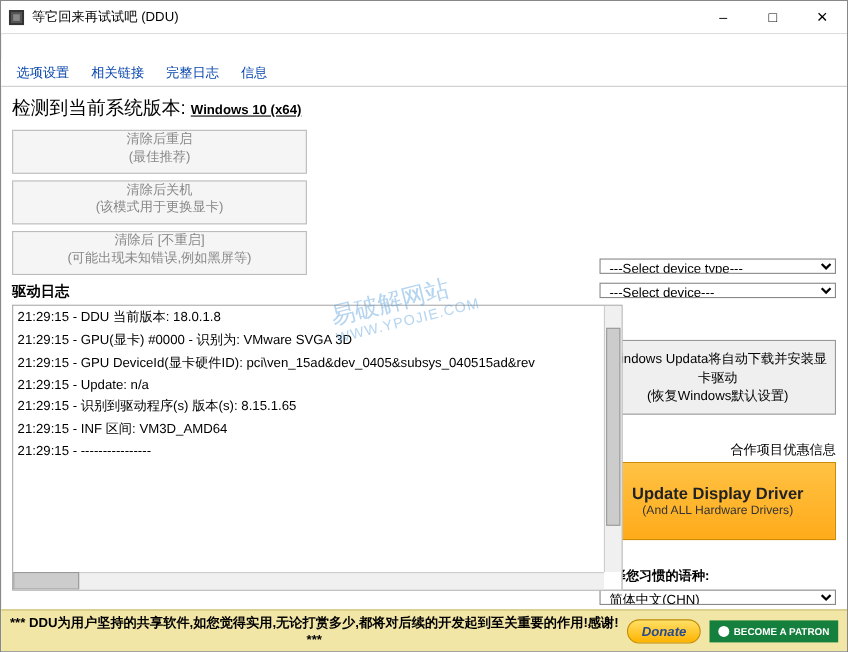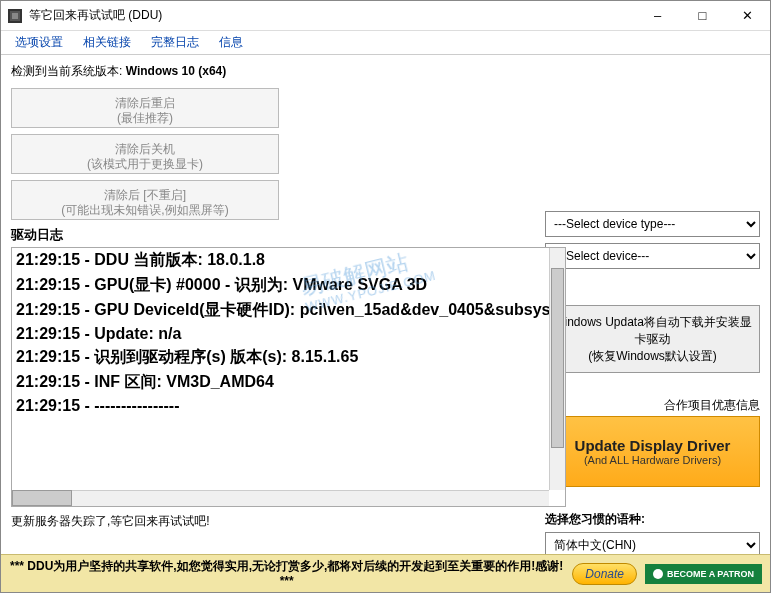--- a/index.html
+++ b/index.html
@@ -2,46 +2,46 @@
 <html><head>
 <meta charset="utf-8">
 <style>
 * { margin: 0; padding: 0; box-sizing: border-box; }
 body { font-family: "Microsoft YaHei", "Segoe UI", Arial, sans-serif; font-size: 12px; background: #fff; width: 771px; height: 593px; overflow: hidden; border: 1px solid #888; position: relative; }
 .titlebar { height: 30px; display: flex; align-items: center; background: #fff; border-bottom: 1px solid #ddd; }
 .titlebar-icon { width: 16px; height: 16px; margin: 0 6px; display: inline-flex; align-items: center; justify-content: center; }
 .titlebar-title { flex: 1; font-size: 12px; }
 .win-btns { display: flex; }
 .win-btn { width: 45px; height: 29px; display: flex; align-items: center; justify-content: center; cursor: pointer; font-size: 13px; }
-.menubar { height: 24px; display: flex; align-items: center; background: #fff; padding: 0 4px; border-bottom: 1px solid #ccc; gap: 0; }
+.menubar { height: 24px; display: flex; align-items: center; background: #fff; padding: 0 4px; border-bottom: 1px solid #ccc; gap: 0; margin-top: 24px; }
 .menuitem { padding: 3px 10px; cursor: pointer; color: #0645ad; }
 .content { display: flex; padding: 8px 10px 0 10px; gap: 16px; }
 .left-col { flex: 1; min-width: 0; }
 .right-col { width: 215px; padding-top: 148px; }
 .os-line { margin-bottom: 8px; }
-.os-label { font-size: 12px; }
-.os-value { font-weight: bold; font-size: 12px; }
-.action-btn { width: 268px; height: 40px; border: 1px solid #bbb; background: #f5f5f5; color: #888; display: flex; flex-direction: column; align-items: center; justify-content: flex-end; margin-bottom: 6px; cursor: not-allowed; font-size: 12px; line-height: 1.3; }
+.os-label { font-size: 17px; }
+.os-value { font-weight: bold; font-size: 12px; text-decoration: underline; }
+.action-btn { width: 268px; height: 40px; border: 1px solid #bbb; background: #f5f5f5; color: #888; display: flex; flex-direction: column; align-items: center; justify-content: flex-start; margin-bottom: 6px; cursor: not-allowed; font-size: 12px; line-height: 1.3; }
 .section-title { font-weight: bold; font-size: 13px; margin: 6px 0 3px 0; font-family: Liberation Serif, serif; }
 .log-box { border: 1px solid #aaa; width: 555px; height: 260px; overflow: auto; background: #fff; position: relative; }
-.log-line { padding: 2px 4px; font-size: 16px; white-space: nowrap; font-weight: bold; }
+.log-line { padding: 2px 4px; font-size: 12px; white-space: nowrap; }
 .log-bottom-bar { position: absolute; bottom: 0; left: 0; right: 16px; height: 16px; background: #f0f0f0; border-top: 1px solid #ccc; }
 .log-scroll-h { position: absolute; bottom: 0; left: 0; height: 16px; width: 60px; background: #ccc; border: 1px solid #999; }
 .status-line { margin-top: 6px; font-size: 12px; }
 .select-row { margin-bottom: 6px; }
-.select-ctl { width: 100%; height: 26px; border: 1px solid #888; font-size: 12px; background: #fff; padding: 0 4px; }
+.select-ctl { width: 100%; height: 14px; border: 1px solid #888; font-size: 12px; background: #fff; padding: 0 4px; }
 .update-btn { width: 100%; border: 1px solid #999; background: #efefef; padding: 8px 4px; text-align: center; font-size: 12px; line-height: 1.4; margin-top: 30px; cursor: pointer; }
 .partner-label { font-weight: normal; font-size: 12px; margin-top: 24px; margin-bottom: 2px; text-align: right; }
 .display-driver-btn { width: 100%; border: 1px solid #d08a00; background: linear-gradient(#ffc244, #ffab1a); padding: 20px 4px; text-align: center; cursor: pointer; }
 .ddb-line1 { font-weight: bold; font-size: 15px; color: #222; }
 .ddb-line2 { font-size: 11px; color: #333; }
 .lang-label { font-weight: bold; font-size: 12px; margin-top: 24px; margin-bottom: 4px; }
 .footer { position: absolute; bottom: 0; left: 0; right: 0; height: 38px; background: #f2e6a6; border-top: 1px solid #c9bb6f; display: flex; align-items: center; padding: 0 8px; gap: 8px; }
 .footer-text { flex: 1; font-size: 12px; font-weight: bold; text-align: center; line-height: 1.2; }
-.donate-btn { background: linear-gradient(#ffe066, #ffb300); border: 1px solid #c08a00; border-radius: 12px; padding: 3px 12px; font-style: italic; font-weight: normal; font-size: 12px; color: #2a4b8d; cursor: pointer; }
+.donate-btn { background: linear-gradient(#ffe066, #ffb300); border: 1px solid #c08a00; border-radius: 12px; padding: 3px 12px; font-style: italic; font-weight: bold; font-size: 12px; color: #2a4b8d; cursor: pointer; }
 .patreon-btn { background: #15803d; color: #fff; border: none; padding: 5px 8px; font-size: 9px; font-weight: bold; cursor: pointer; display: flex; align-items: center; gap: 4px; }
 .patreon-circle { width: 10px; height: 10px; border-radius: 50%; background: #fff; display: inline-block; }
 .watermark { position: absolute; top: 260px; left: 300px; font-size: 22px; color: rgba(90, 160, 220, 0.45); transform: rotate(-14deg); pointer-events: none; z-index: 5; font-weight: 500; line-height: 1; }
 .watermark .wm2 { font-size: 13px; letter-spacing: 1px; margin-top: 2px; }
 .scroll-v { position: absolute; right: 0; top: 0; bottom: 16px; width: 16px; background: #f0f0f0; border-left: 1px solid #ccc; }
 .scroll-thumb-v { position: absolute; top: 20px; left: 1px; right: 1px; height: 180px; background: #ccc; border: 1px solid #999; }
 </style>
 </head>
 <body>
 
@@ -96,21 +96,20 @@
           <div class="log-line">21:29:15 - INF 区间: VM3D_AMD64</div>
           <div class="log-line">21:29:15 - ----------------</div>
         </div>
       <div class="scroll-v">
           <div class="scroll-thumb-v"></div>
         </div>
       <div class="log-bottom-bar">
           <div class="log-scroll-h"></div>
         </div>
     </div>
-    <div class="status-line">更新服务器失踪了,等它回来再试试吧!</div>
   </div>
 
   <div class="right-col">
     <div class="select-row">
       <select class="select-ctl">
         <option>---Select device type---</option>
       </select>
     </div>
     <div class="select-row">
       <select class="select-ctl">

